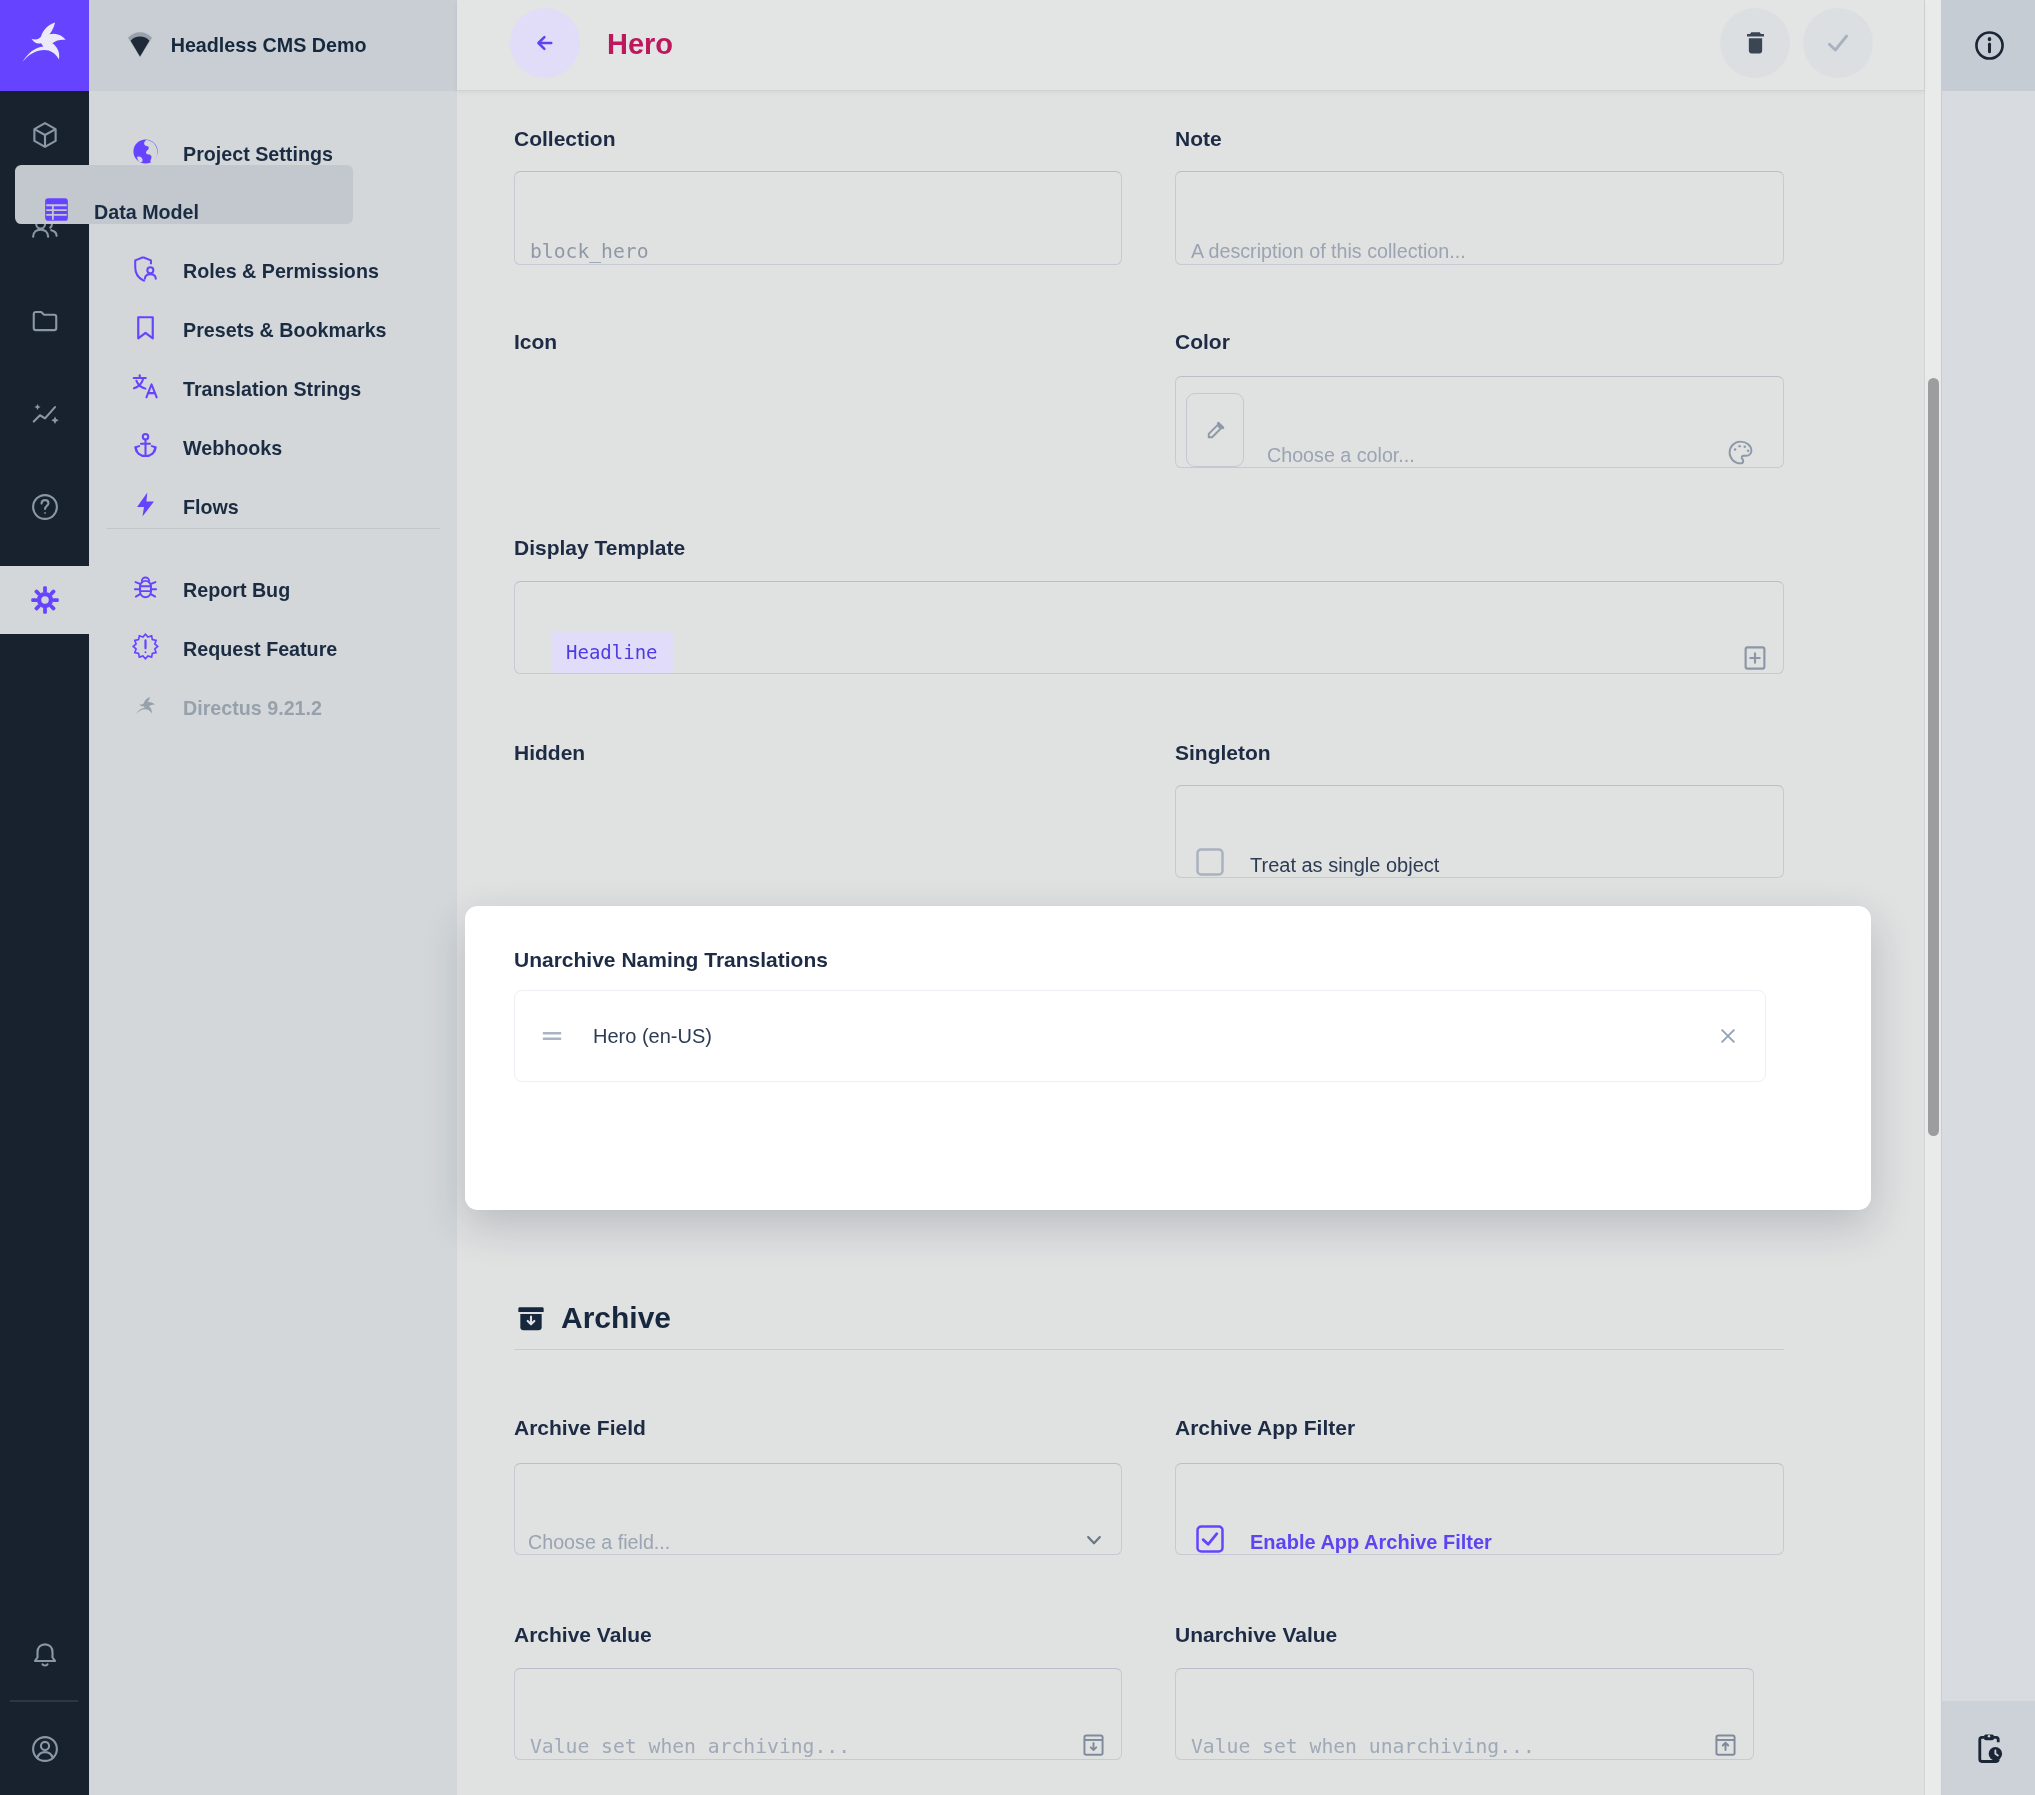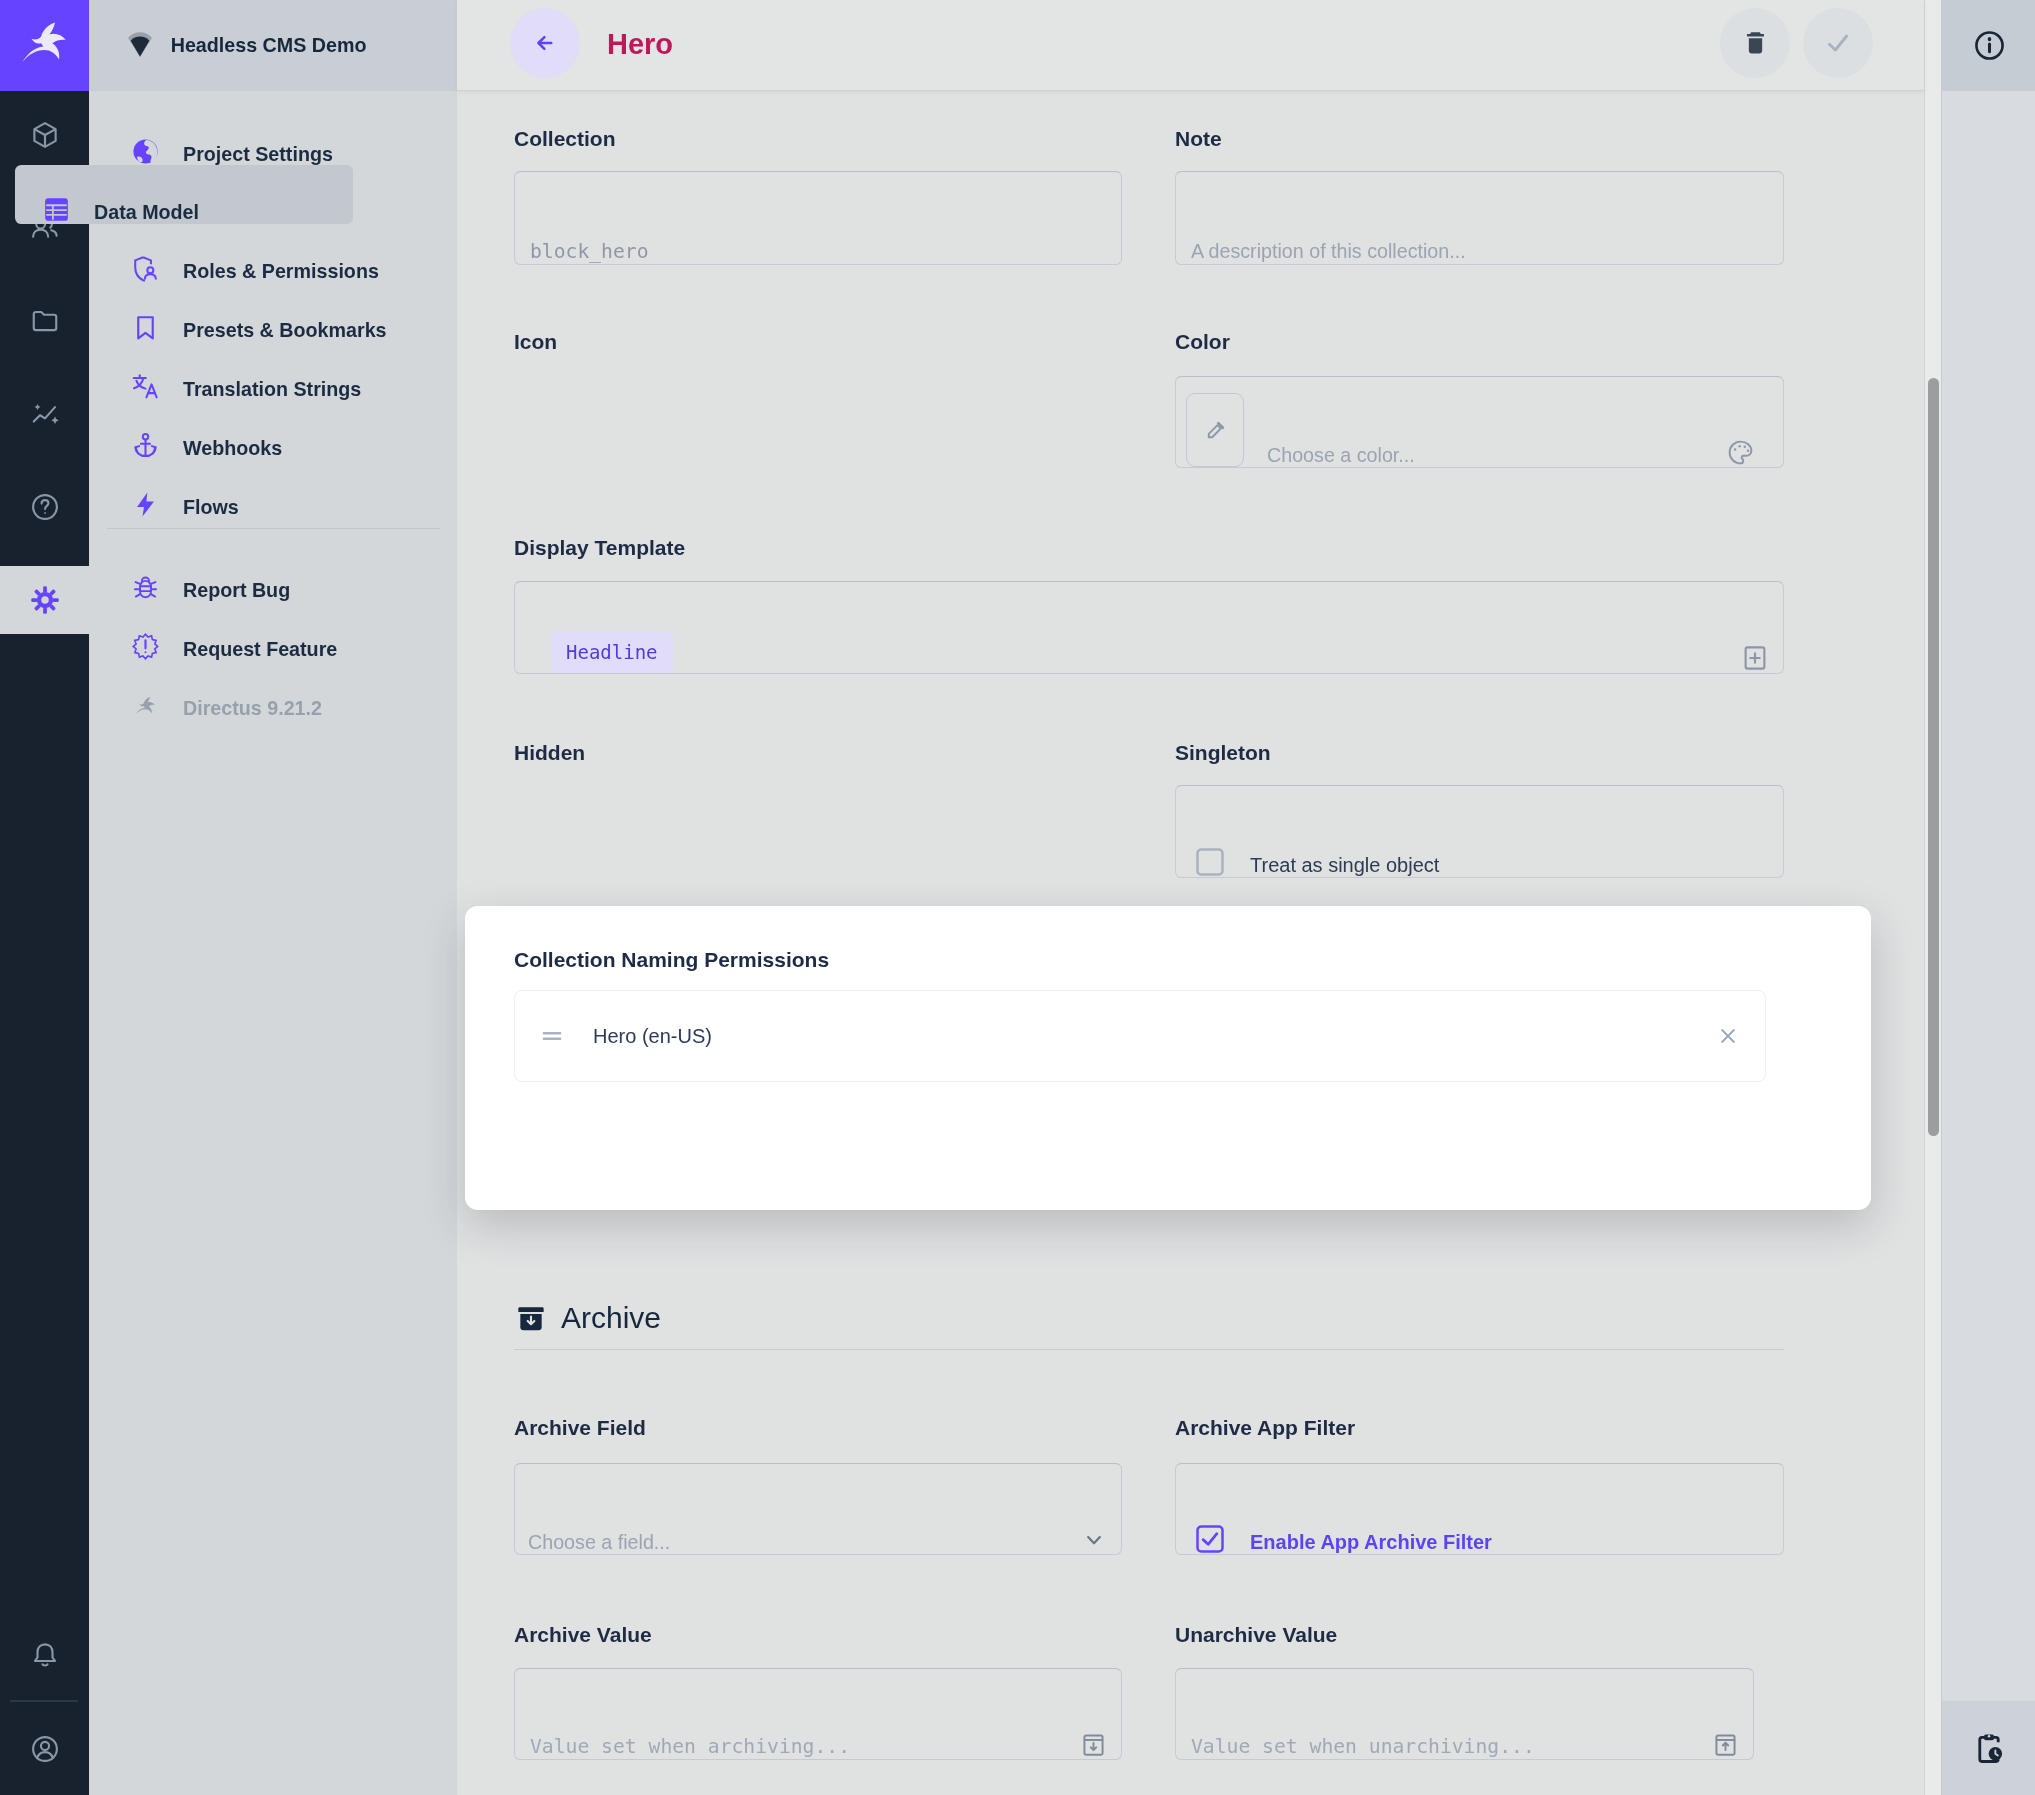--- a/index.html
+++ b/index.html
@@ -44,21 +44,21 @@
   .purple-txt{color:var(--accent-text,#5b45f2);font-size:20px;font-weight:600}
   .chip{background:#e1dcf9;color:#4f3ce0;font-family:"DejaVu Sans Mono","Liberation Mono",monospace;
         font-size:19px;padding:10px 15px;border-radius:5px}
   .card{left:465px;top:906px;width:1406px;height:304px;background:var(--card-bg,#fff);
         border-radius:12.7px;box-shadow:0 15px 44px rgba(25,35,55,.20);z-index:2}
   .trans-row{position:absolute;left:49px;top:84px;width:1252px;height:92px;border:1.3px solid #eceff3;
              border-radius:7.6px;display:flex;align-items:center;padding:0 23px;box-sizing:border-box}
   .btn-primary{position:absolute;left:49px;top:196px;width:219px;height:70px;background:var(--accent,#6644ff);
                border-radius:7.6px;display:flex;align-items:center;justify-content:center;
                color:#fff;font-size:21.6px;font-weight:700;border:none;cursor:pointer}
-  .section-head{font-size:30px;font-weight:400;color:#17273d}
+  .section-head{font-size:30px;font-weight:700;color:#17273d}
   .hr{position:absolute;height:1.3px;background:#c9ccd0}
   
   .rail{left:1941px;top:0;width:94px;height:1796px;background:var(--right-rail-bg,#d8dcdf);border-left:0.6px solid #c9cbce}
   .rail-band{position:absolute;left:0;width:94px;display:flex;align-items:center;justify-content:center}
   .gutter{left:1924px;top:0;width:17px;height:1796px;background:#e9eaea;border-left:0.6px solid #d2d3d4}
   .thumb{left:1928px;top:378px;width:10.8px;height:758px;background:#9c9d9e;border-radius:5.7px}
 </style>
 </head>
 <body>
 
@@ -297,21 +297,21 @@
   <div class="flabel" style="left:514px;top:741px">Hidden</div>
   <div class="flabel" style="left:1175px;top:741px">Singleton</div>
   <div class="fbox" style="left:1175px;top:785px;width:609px;height:93px;padding-left:19px">
     <svg width="30" height="30" viewBox="0 0 48 48" fill="none" stroke="#a9b3c0">
       <rect x="4" y="4" width="40" height="40" rx="6" stroke-width="4"></rect>
     </svg>
     <span style="margin-left:25px;font-size:20px;color:#2c3c55">Treat as single object</span>
   </div>
 
   <div class="abs card">
-    <div class="flabel" style="left:49px;top:42px">Collection Naming Permissions</div>
+    <div class="flabel" style="left:49px;top:42px">Unarchive Naming Translations</div>
     <div class="trans-row">
       <svg width="28" height="28" viewBox="0 0 48 48" fill="#a8b4c4">
         <rect x="8" y="17" width="32" height="4.5" rx="2"></rect>
           <rect x="8" y="26.5" width="32" height="4.5" rx="2"></rect>
       </svg>
       <span style="margin-left:27px;font-size:20px;color:#2c3c55">Hero (en-US)</span>
       <svg style="margin-left:auto" width="28" height="28" viewBox="0 0 48 48" stroke="#94a4b7" stroke-width="3.4" stroke-linecap="round">
         <path d="M14 14 L34 34 M34 14 L14 34"></path>
       </svg>
     </div>

